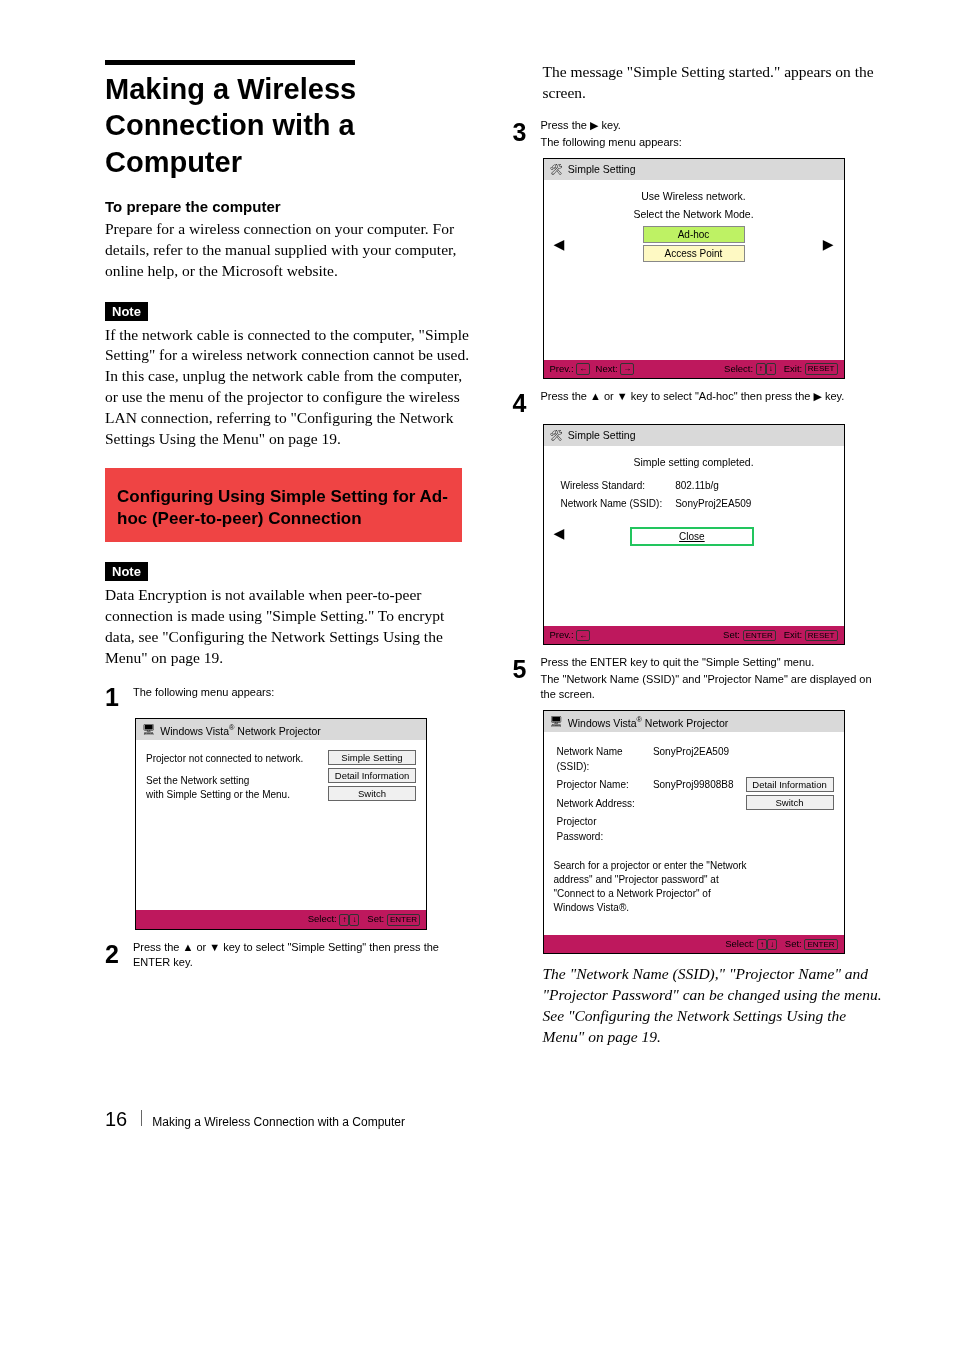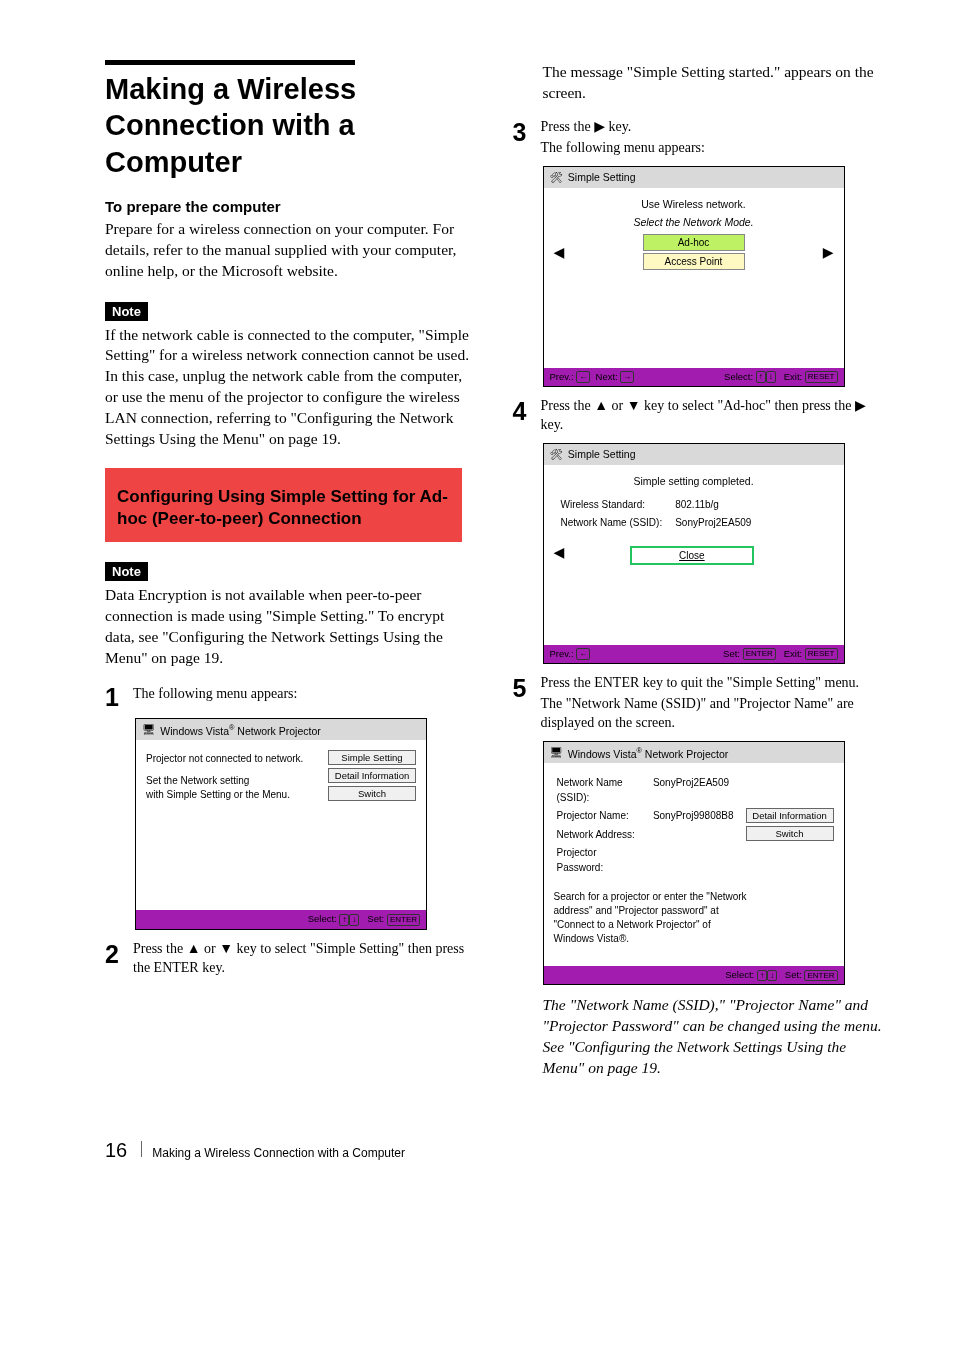--- a/index.html
+++ b/index.html
@@ -70,22 +70,22 @@
   .step-num {
     font-size: 25px;
     font-weight: bold;
     width: 28px;
     flex-shrink: 0;
     line-height: 1;
     margin-top: 2px;
   }
   .step-body {
     flex: 1;
-    font-size: 14px;
-    font-family: Liberation Serif, serif;
+    font-size: 11px;
+    font-family: Liberation Sans, sans-serif;
     line-height: 1.35;
   }
   .step-body .subline {
     margin-top: 2px;
   }
   .screenshot {
     border: 1px solid #000;
     margin: 8px 0 10px 30px;
     font-size: 10px;
     font-family: Arial, Helvetica, sans-serif;
@@ -96,21 +96,21 @@
     padding: 4px 6px;
     font-size: 10.5px;
     display: flex;
     align-items: center;
     gap: 5px;
   }
   .ss-body {
     padding: 10px 10px 20px 10px;
   }
   .ss-footer {
-    background: #a21caf;
+    background: #be185d;
     padding: 3px 6px;
     font-size: 9.5px;
     display: flex;
     justify-content: space-between;
   }
   .ss-btn {
     border: 1px solid #666;
     background: #f0f0f0;
     font-size: 9.5px;
     padding: 1px 4px;
@@ -282,21 +282,21 @@
         </div>
       </div>
 
       <div class="screenshot" style="width:300px;">
         <div class="ss-titlebar">
           <span>🛠</span>
           <span>Simple Setting</span>
         </div>
         <div class="ss-body" style="min-height:150px;">
           <div class="ss-center">Use Wireless network.</div>
-          <div class="ss-center" style="margin-top:6px;font-style:italic;">Select the Network Mode.</div>
+          <div class="ss-center" style="margin-top:6px;">Select the Network Mode.</div>
           <div class="arrows-row" style="margin-top:4px;">
             <span class="tri-left">◀</span>
             <div style="flex:1;">
               <div class="ss-option">Ad-hoc</div>
               <div class="ss-option" style="background:#fef9c3;">Access Point</div>
             </div>
             <span class="tri-right">▶</span>
           </div>
         </div>
         <div class="ss-footer">

